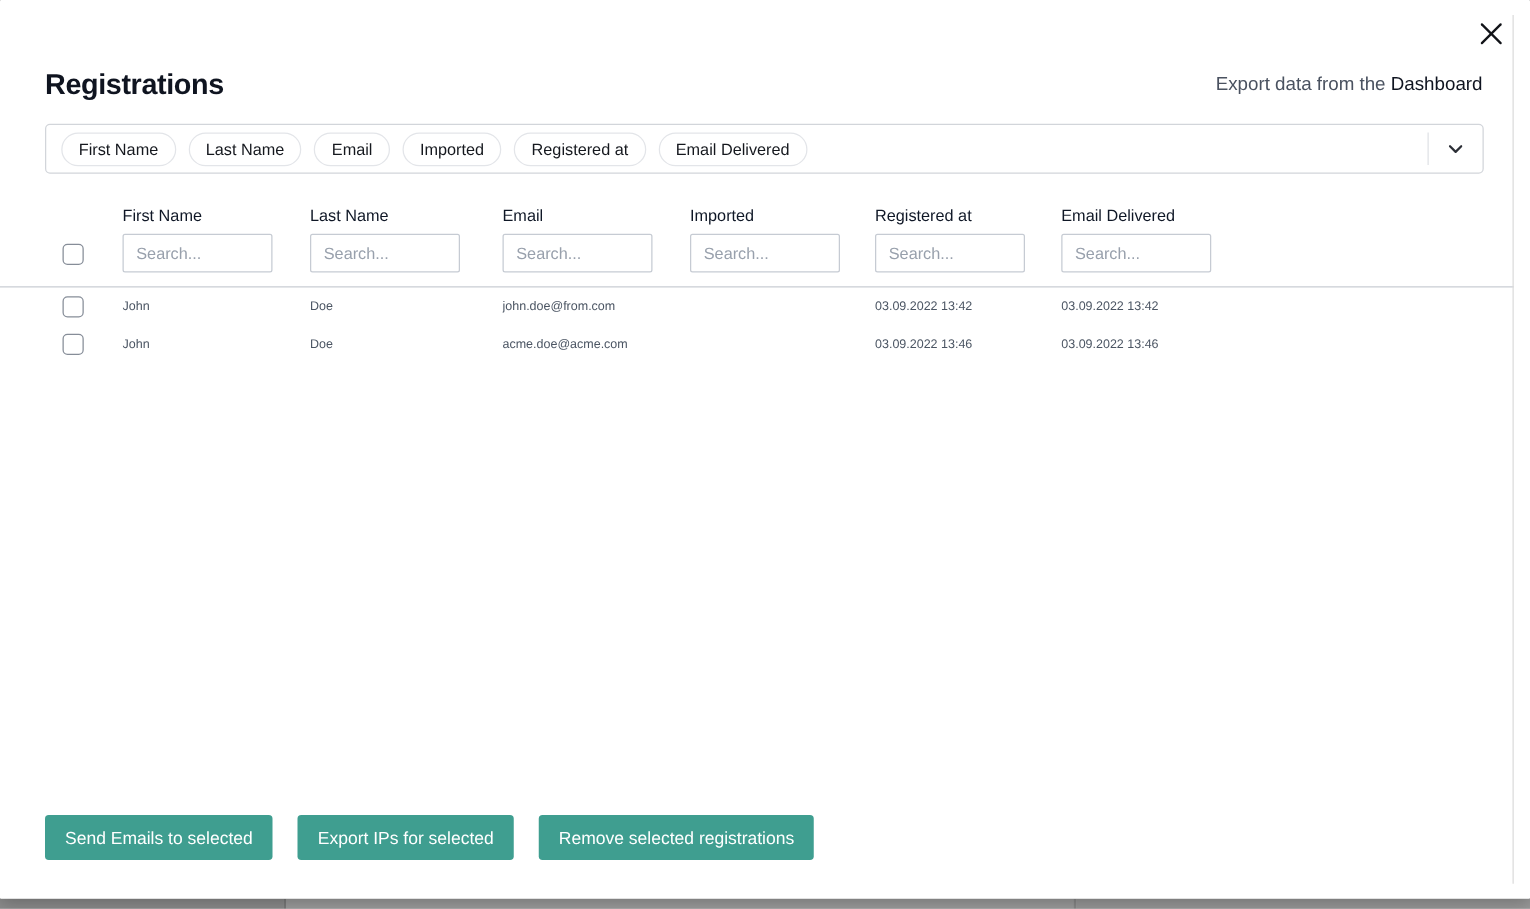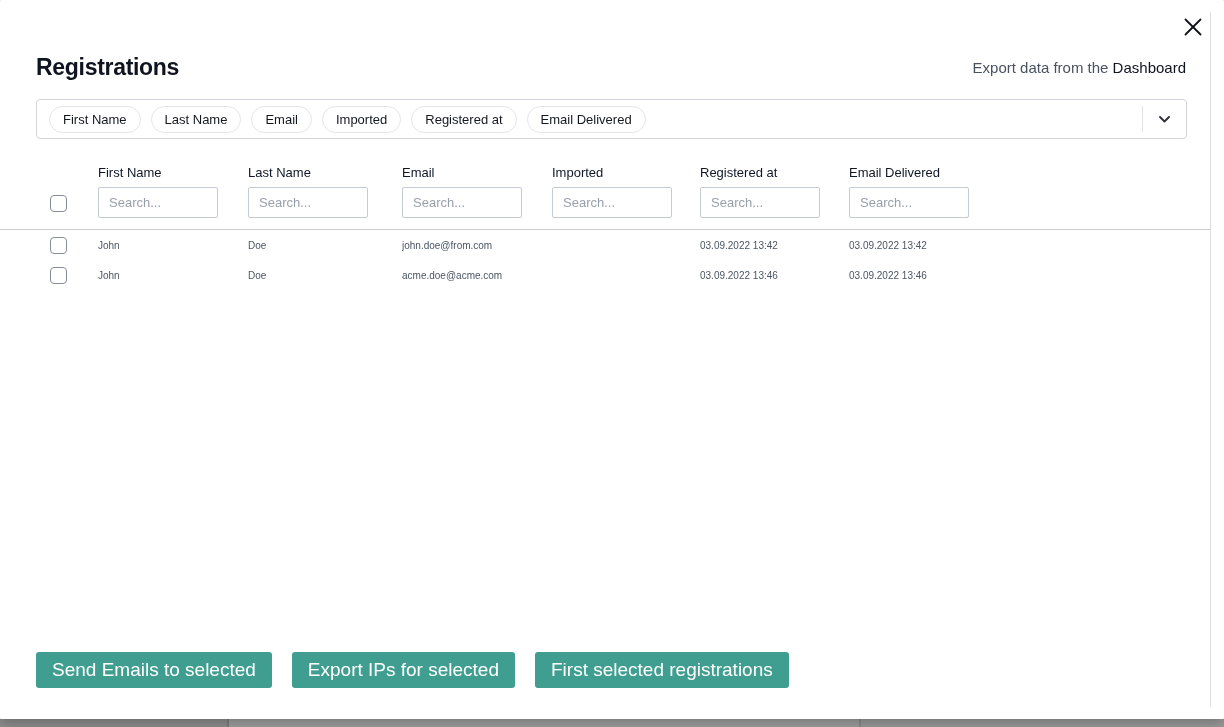--- a/index.html
+++ b/index.html
@@ -94,21 +94,21 @@
   .trow:first-of-type { margin-top: 2px; }
   .trow .check-cell { align-items: center; padding-bottom: 0; }
   .cell { white-space: nowrap; overflow: hidden; }
 
   
   .actions {
     position: absolute; left: 36px; bottom: 31px; display: flex; gap: 20px;
   }
   .action-btn {
     height: 36px; padding: 0 16px; border: none; border-radius: 3px;
-    color: #ffffff; font-size: 19px; cursor: pointer;
+    color: #ffffff; font-size: 14px; cursor: pointer;
     font-family: "Liberation Sans", "DejaVu Sans", sans-serif;
   }
 </style>
 </head>
 <body>
 
 <div class="bottom-strip">
   <div class="strip-seg seg-a"></div>
   <div class="strip-seg seg-div1"></div>
   <div class="strip-seg seg-b"></div>
@@ -206,18 +206,18 @@
       <div class="cell"></div>
       <div class="cell">03.09.2022 13:46</div>
       <div class="cell">03.09.2022 13:46</div>
     </div>
 
   </div>
 
   <div class="actions">
     <button class="action-btn" style="background: rgb(63, 158, 144);">Send Emails to selected</button>
     <button class="action-btn" style="background: rgb(63, 158, 144);">Export IPs for selected</button>
-    <button class="action-btn" style="background: rgb(63, 158, 144);">First selected registrations</button>
+    <button class="action-btn" style="background: rgb(63, 158, 144);">Remove selected registrations</button>
   </div>
 
   <div class="scroll-gutter-line"></div>
 
 </div>
 
 </body></html>

